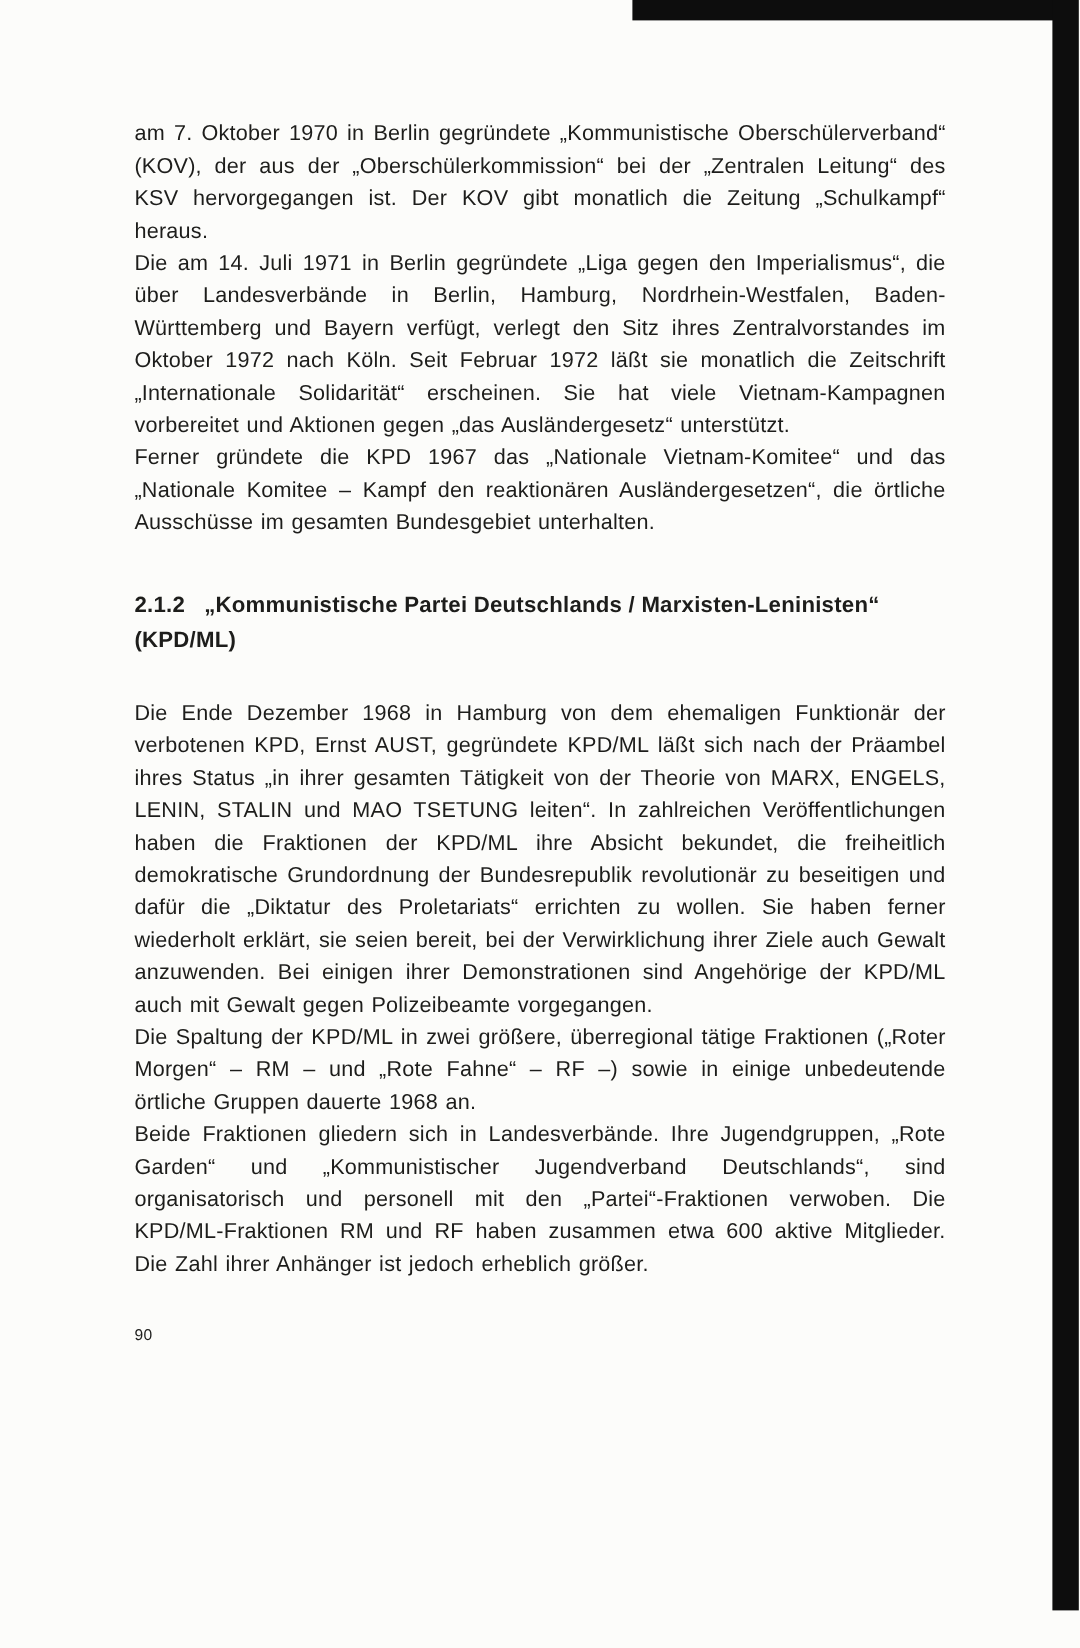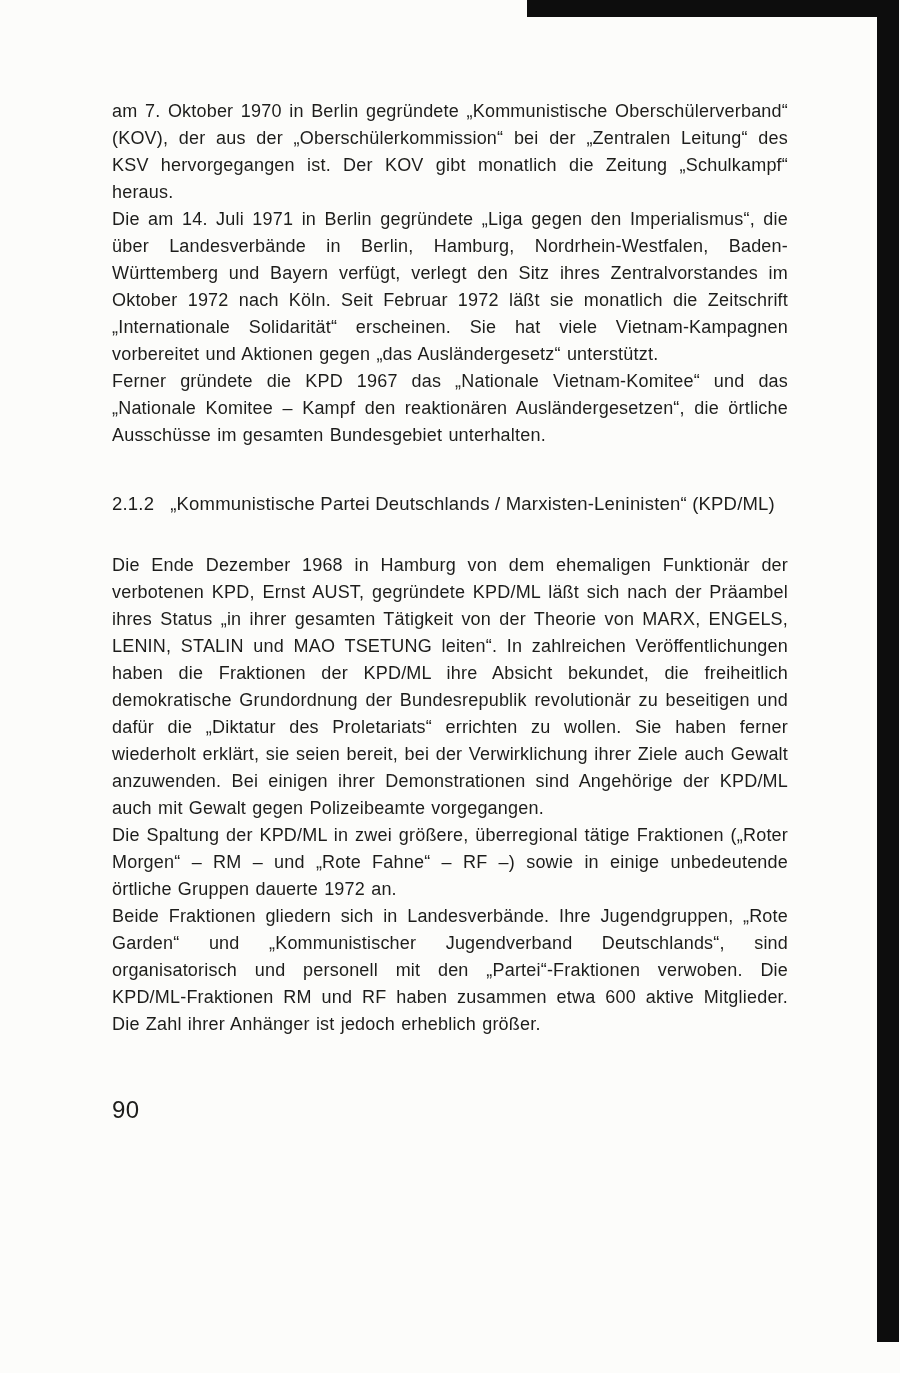--- a/index.html
+++ b/index.html
@@ -42,45 +42,45 @@
       font-size: 18px;
       line-height: 27px;
       text-align: justify;
       letter-spacing: 0.2px;
       word-spacing: 1px;
     }
     h2.section-heading {
       margin: 40px 0 34px 0;
       font-size: 18.5px;
       line-height: 29px;
-      font-weight: normal;
+      font-weight: bold;
       letter-spacing: 0.2px;
     }
     h2.section-heading .section-number {
       margin-right: 16px;
     }
     .page-number {
-      margin-top: 58px;
-      font-size: 24px;
+      margin-top: 38px;
+      font-size: 13px;
       letter-spacing: 0.3px;
     }
   </style>
 </head>
 <body>
 
 <div class="scan-bar-top"></div>
 <div class="scan-bar-right"></div>
 
 <div class="text-column">
 
   <p class="body-par">am 7. Oktober 1970 in Berlin gegründete „Kommunistische Oberschülerverband“ (KOV), der aus der „Oberschülerkommission“ bei der „Zentralen Leitung“ des KSV hervorgegangen ist. Der KOV gibt monatlich die Zeitung „Schulkampf“ heraus.</p>
   <p class="body-par">Die am 14. Juli 1971 in Berlin gegründete „Liga gegen den Imperialismus“, die über Landesverbände in Berlin, Hamburg, Nordrhein-Westfalen, Baden-Württemberg und Bayern verfügt, verlegt den Sitz ihres Zentralvorstandes im Oktober 1972 nach Köln. Seit Februar 1972 läßt sie monatlich die Zeitschrift „Internationale Solidarität“ erscheinen. Sie hat viele Vietnam-Kampagnen vorbereitet und Aktionen gegen „das Ausländergesetz“ unterstützt.</p>
   <p class="body-par">Ferner gründete die KPD 1967 das „Nationale Vietnam-Komitee“ und das „Nationale Komitee – Kampf den reaktionären Ausländergesetzen“, die örtliche Ausschüsse im gesamten Bundesgebiet unterhalten.</p>
 
   <h2 class="section-heading"><span class="section-number">2.1.2</span><span class="section-title">„Kommunistische Partei Deutschlands / Marxisten-Leninisten“ (KPD/ML)</span></h2>
 
   <p class="body-par">Die Ende Dezember 1968 in Hamburg von dem ehemaligen Funktionär der verbotenen KPD, Ernst AUST, gegründete KPD/ML läßt sich nach der Präambel ihres Status „in ihrer gesamten Tätigkeit von der Theorie von MARX, ENGELS, LENIN, STALIN und MAO TSETUNG leiten“. In zahlreichen Veröffentlichungen haben die Fraktionen der KPD/ML ihre Absicht bekundet, die freiheitlich demokratische Grundordnung der Bundesrepublik revolutionär zu beseitigen und dafür die „Diktatur des Proletariats“ errichten zu wollen. Sie haben ferner wiederholt erklärt, sie seien bereit, bei der Verwirklichung ihrer Ziele auch Gewalt anzuwenden. Bei einigen ihrer Demonstrationen sind Angehörige der KPD/ML auch mit Gewalt gegen Polizeibeamte vorgegangen.</p>
-  <p class="body-par">Die Spaltung der KPD/ML in zwei größere, überregional tätige Fraktionen („Roter Morgen“ – RM – und „Rote Fahne“ – RF –) sowie in einige unbedeutende örtliche Gruppen dauerte 1972 an.</p>
+  <p class="body-par">Die Spaltung der KPD/ML in zwei größere, überregional tätige Fraktionen („Roter Morgen“ – RM – und „Rote Fahne“ – RF –) sowie in einige unbedeutende örtliche Gruppen dauerte 1968 an.</p>
   <p class="body-par">Beide Fraktionen gliedern sich in Landesverbände. Ihre Jugendgruppen, „Rote Garden“ und „Kommunistischer Jugendverband Deutschlands“, sind organisatorisch und personell mit den „Partei“-Fraktionen verwoben. Die KPD/ML-Fraktionen RM und RF haben zusammen etwa 600 aktive Mitglieder. Die Zahl ihrer Anhänger ist jedoch erheblich größer.</p>
 
   <div class="page-number">90</div>
 
 </div>
 
 </body></html>

